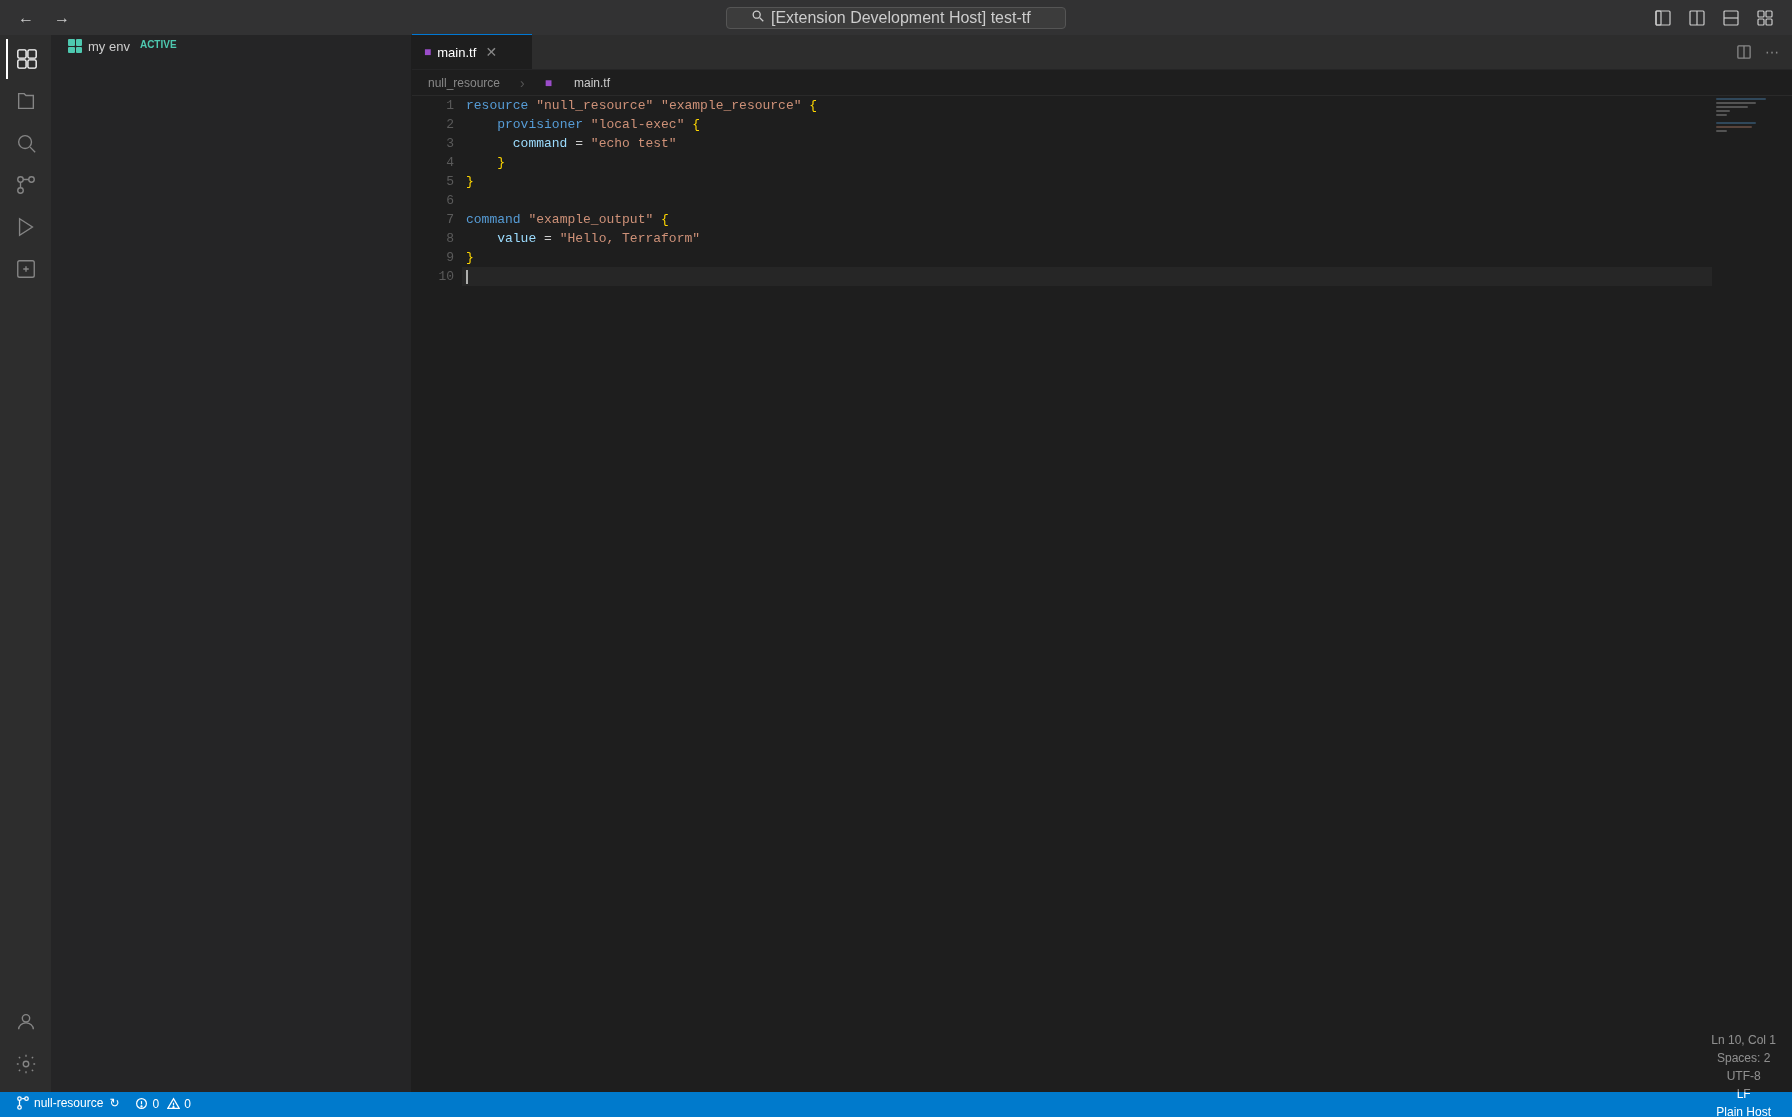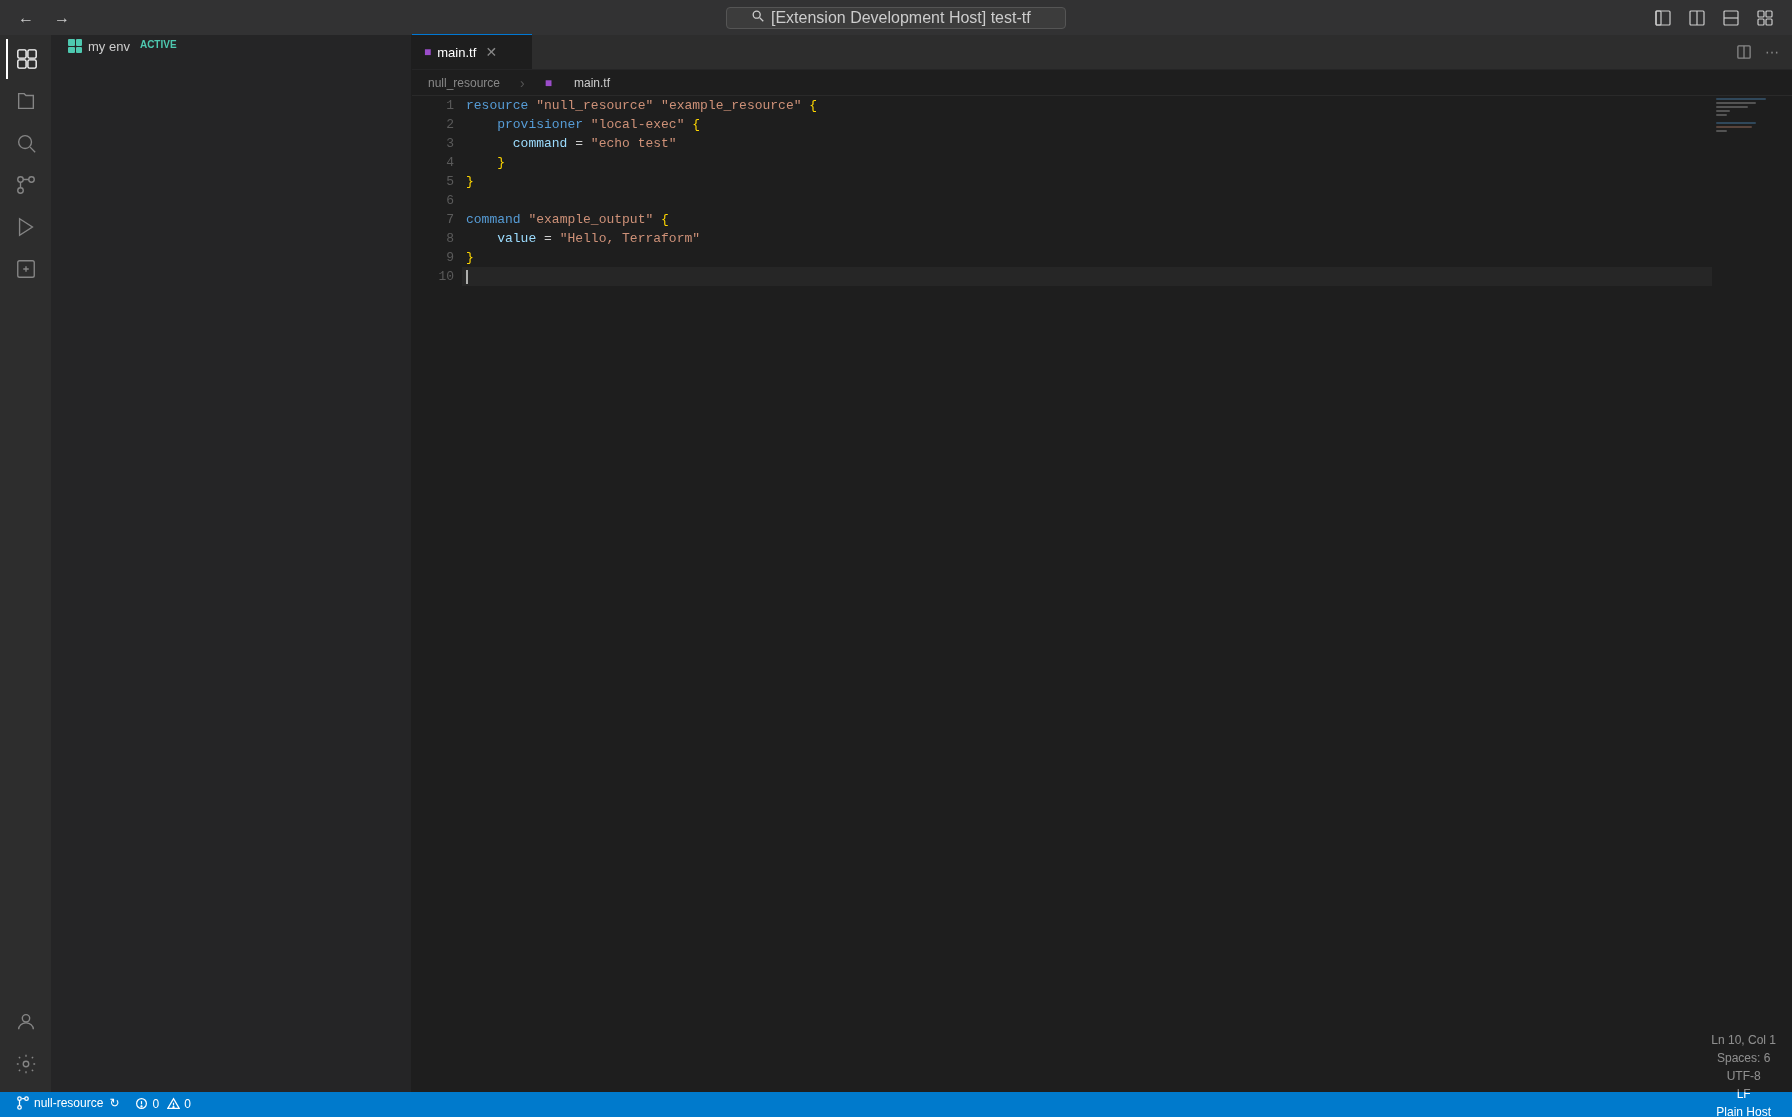--- a/index.html
+++ b/index.html
@@ -580,21 +580,21 @@
           </svg>
       </span>
       <span>0</span>
     </div>
   </div>
   <div class="status-right">
     <div class="status-item">
       <span>Ln 10, Col 1</span>
     </div>
     <div class="status-item">
-      <span>Spaces: 6</span>
+      <span>Spaces: 2</span>
     </div>
     <div class="status-item">
       <span>UTF-8</span>
     </div>
     <div class="status-item">
       <span>LF</span>
     </div>
     <div class="status-item">
       <span>Plain Host</span>
     </div>

